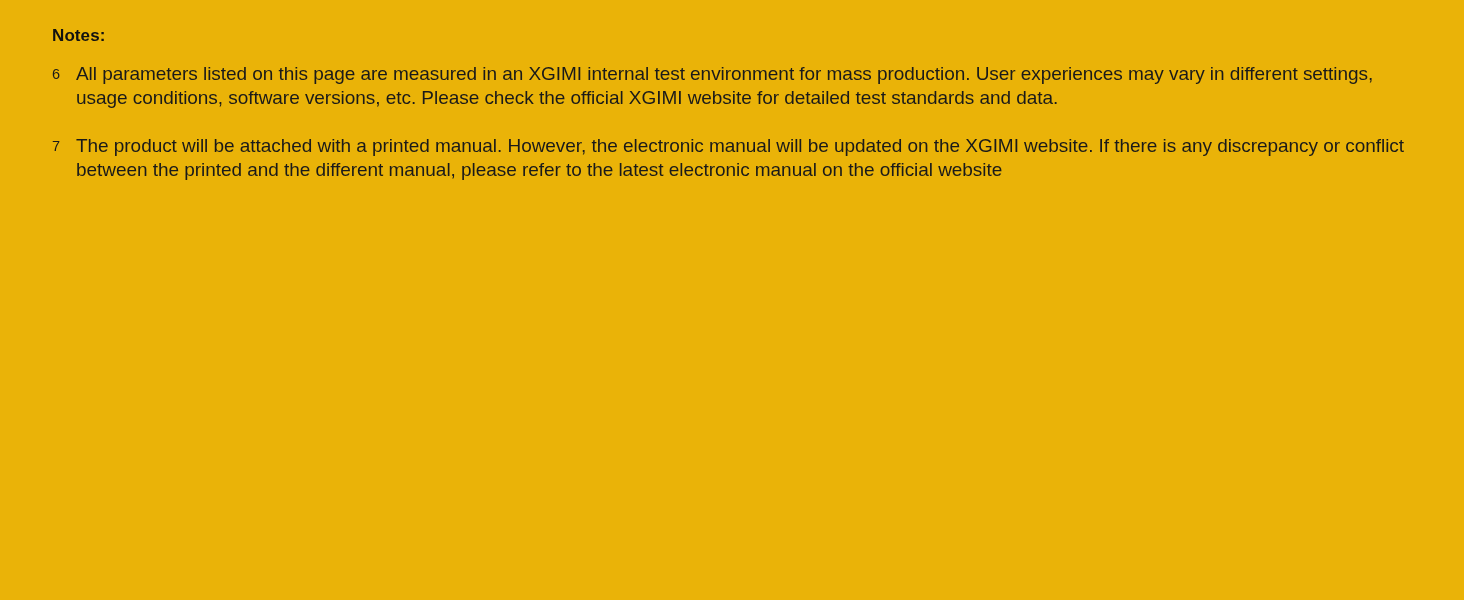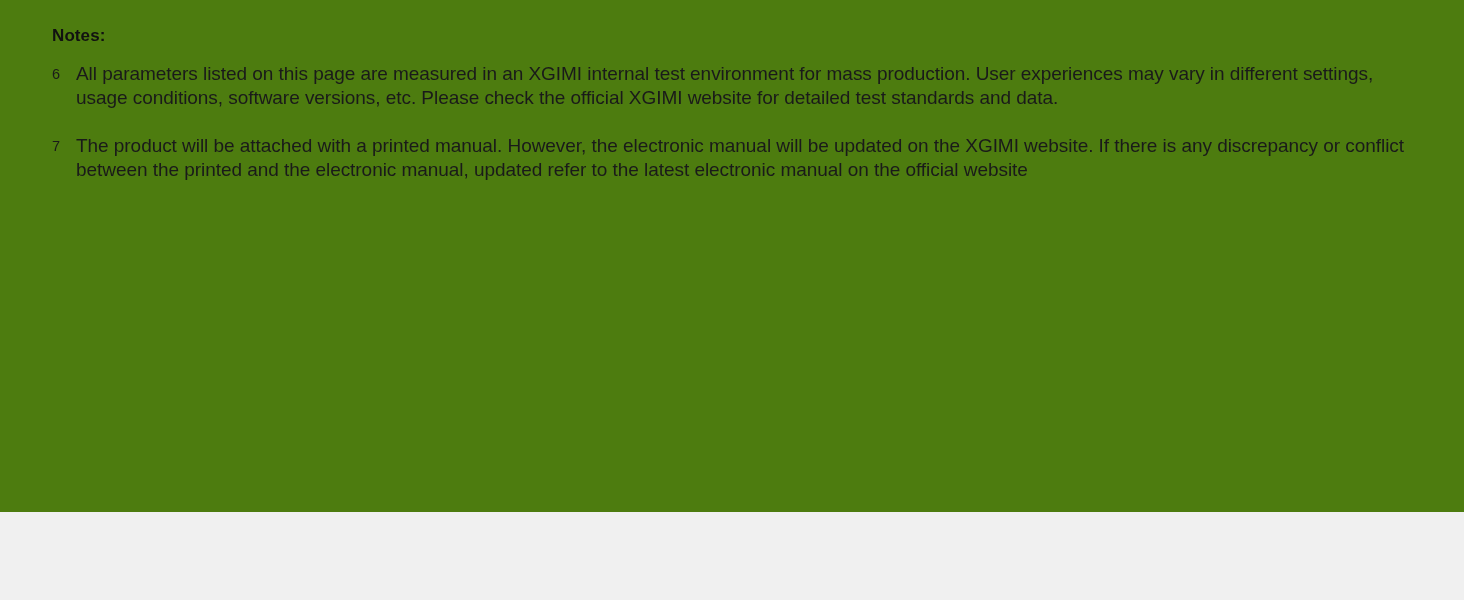--- a/index.html
+++ b/index.html
@@ -10,22 +10,22 @@
     width: 1464px;
     height: 600px;
     background: #f0f0f0;
     font-family: "Liberation Sans", sans-serif;
     color: #1a1a1a;
     overflow: hidden;
   }
   .page {
     position: relative;
     width: 1464px;
-    height: 512px;
-    background: #4d7c0f;
+    height: 600px;
+    background: #eab308;
     box-sizing: border-box;
     padding: 24px 52px 16px 52px;
   }
   .notes-title {
     font-size: 17px;
     font-weight: bold;
     line-height: 1.4;
     color: #111111;
     margin: 0 0 14px 0;
     letter-spacing: 0.1px;
@@ -69,18 +69,18 @@
 
   <ul class="notes-list">
 
     <li class="note-item">
       <span class="note-num">6</span>
       <span class="note-text">All parameters listed on this page are measured in an XGIMI internal test environment for mass production. User experiences may vary in different settings, usage conditions, software versions, etc. Please check the official XGIMI website for detailed test standards and data.</span>
     </li>
 
     <li class="note-item">
       <span class="note-num">7</span>
-      <span class="note-text">The product will be attached with a printed manual. However, the electronic manual will be updated on the XGIMI website. If there is any discrepancy or conflict between the printed and the electronic manual, updated refer to the latest electronic manual on the official website</span>
+      <span class="note-text">The product will be attached with a printed manual. However, the electronic manual will be updated on the XGIMI website. If there is any discrepancy or conflict between the printed and the different manual, please refer to the latest electronic manual on the official website</span>
     </li>
 
   </ul>
 
 </div>
 
 </body></html>

